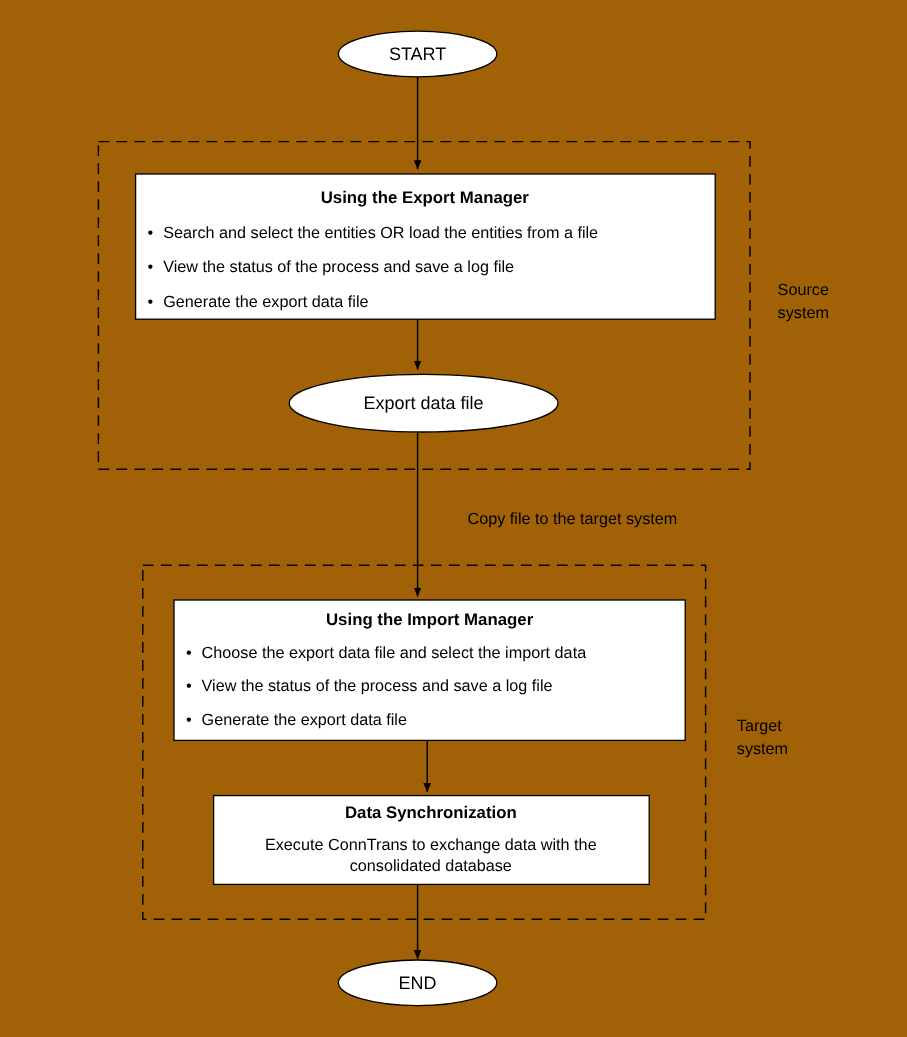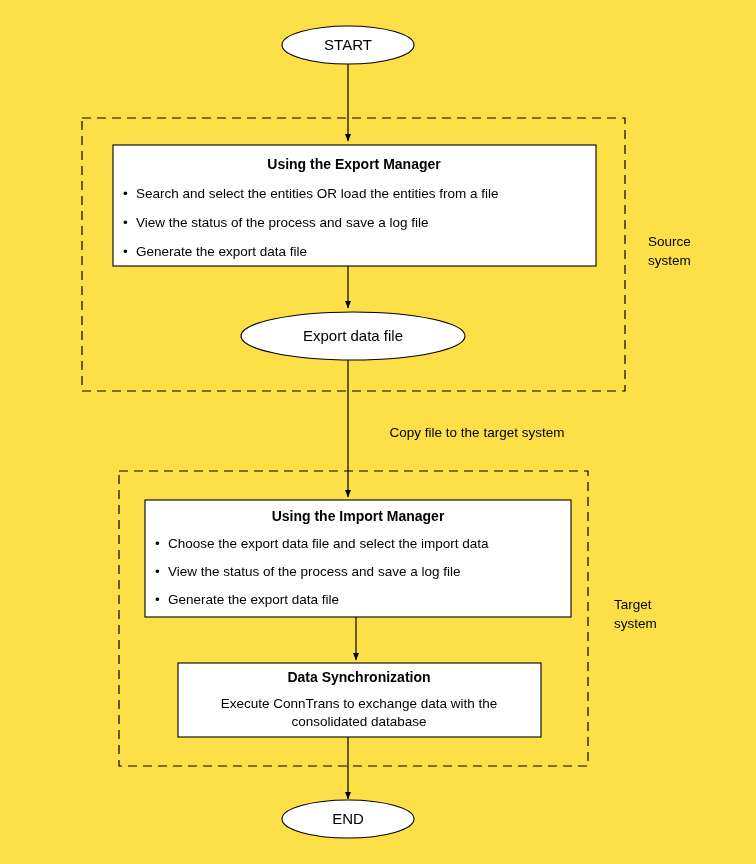--- a/index.html
+++ b/index.html
@@ -10,21 +10,21 @@
   body {
     font-family: "Liberation Sans", sans-serif;
     width: 756px;
     height: 864px;
     overflow: hidden;
   }
   #diagram-root {
     position: relative;
     width: 756px;
     height: 864px;
-    background: #fde047;
+    background: #a16207;
     text-align: right;
   }
   svg.flow-canvas {
     position: absolute;
     top: 0;
     left: 0;
     width: 756px;
     height: 864px;
     display: block;
   }

